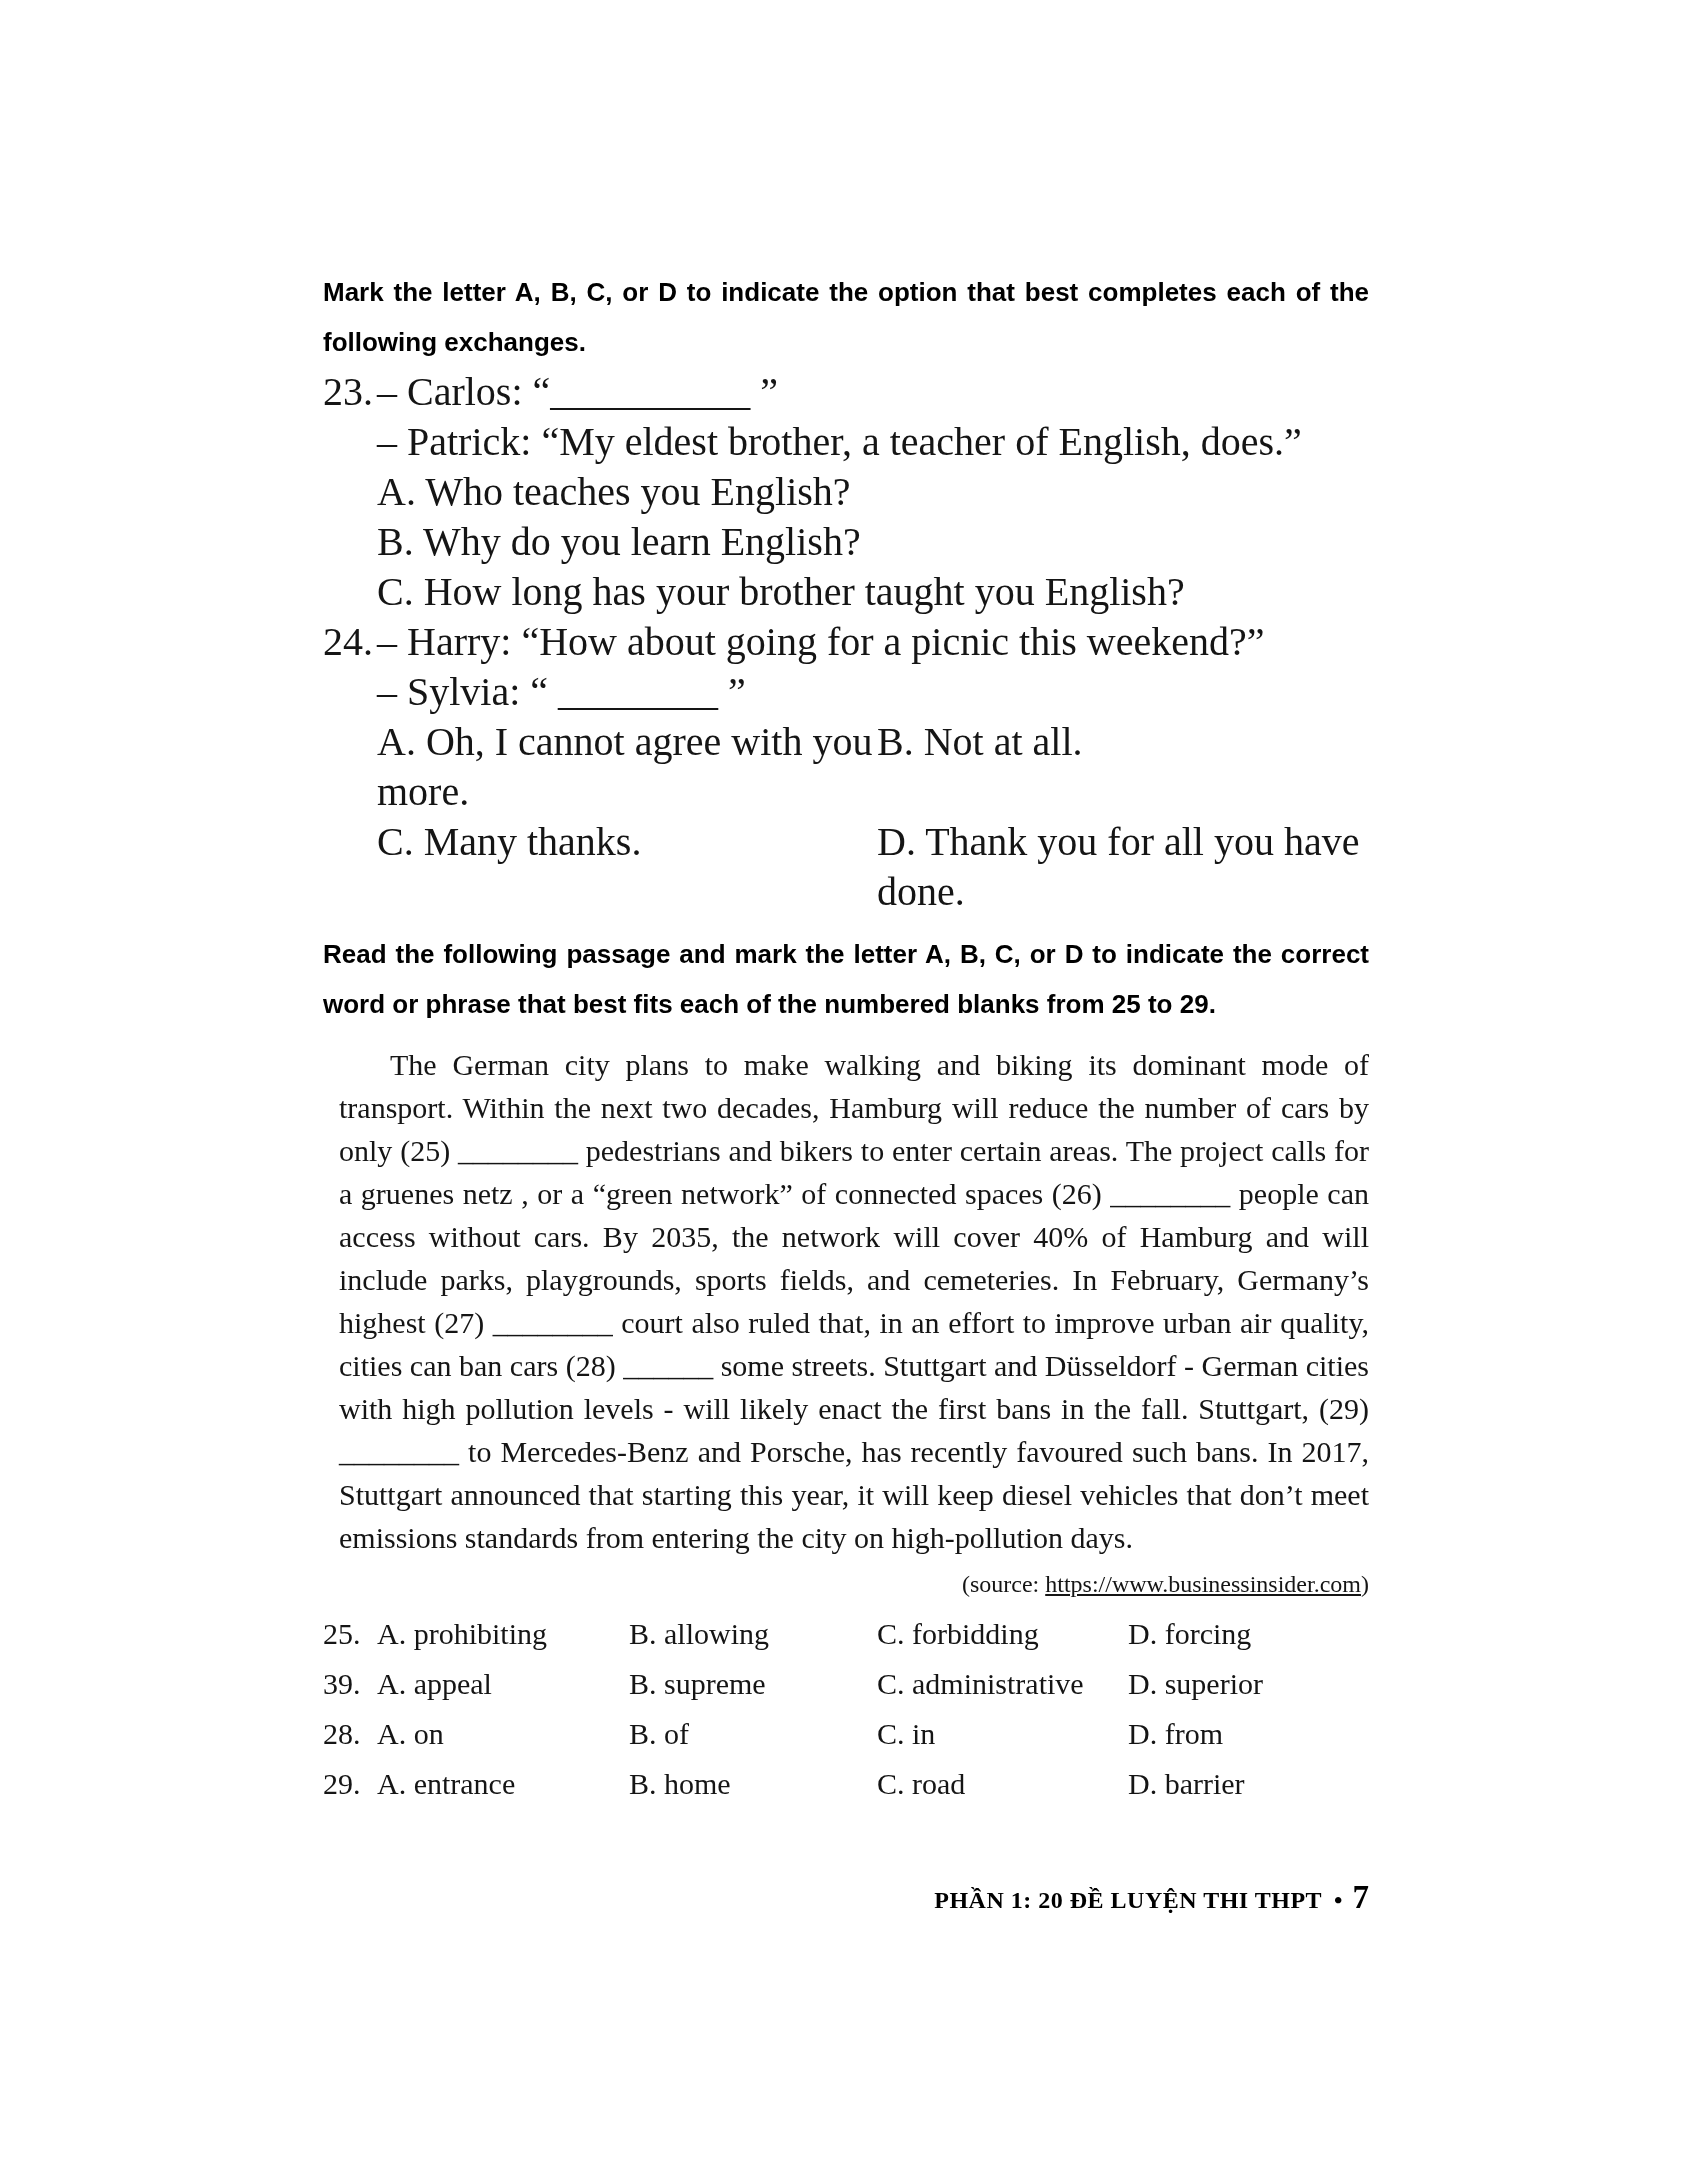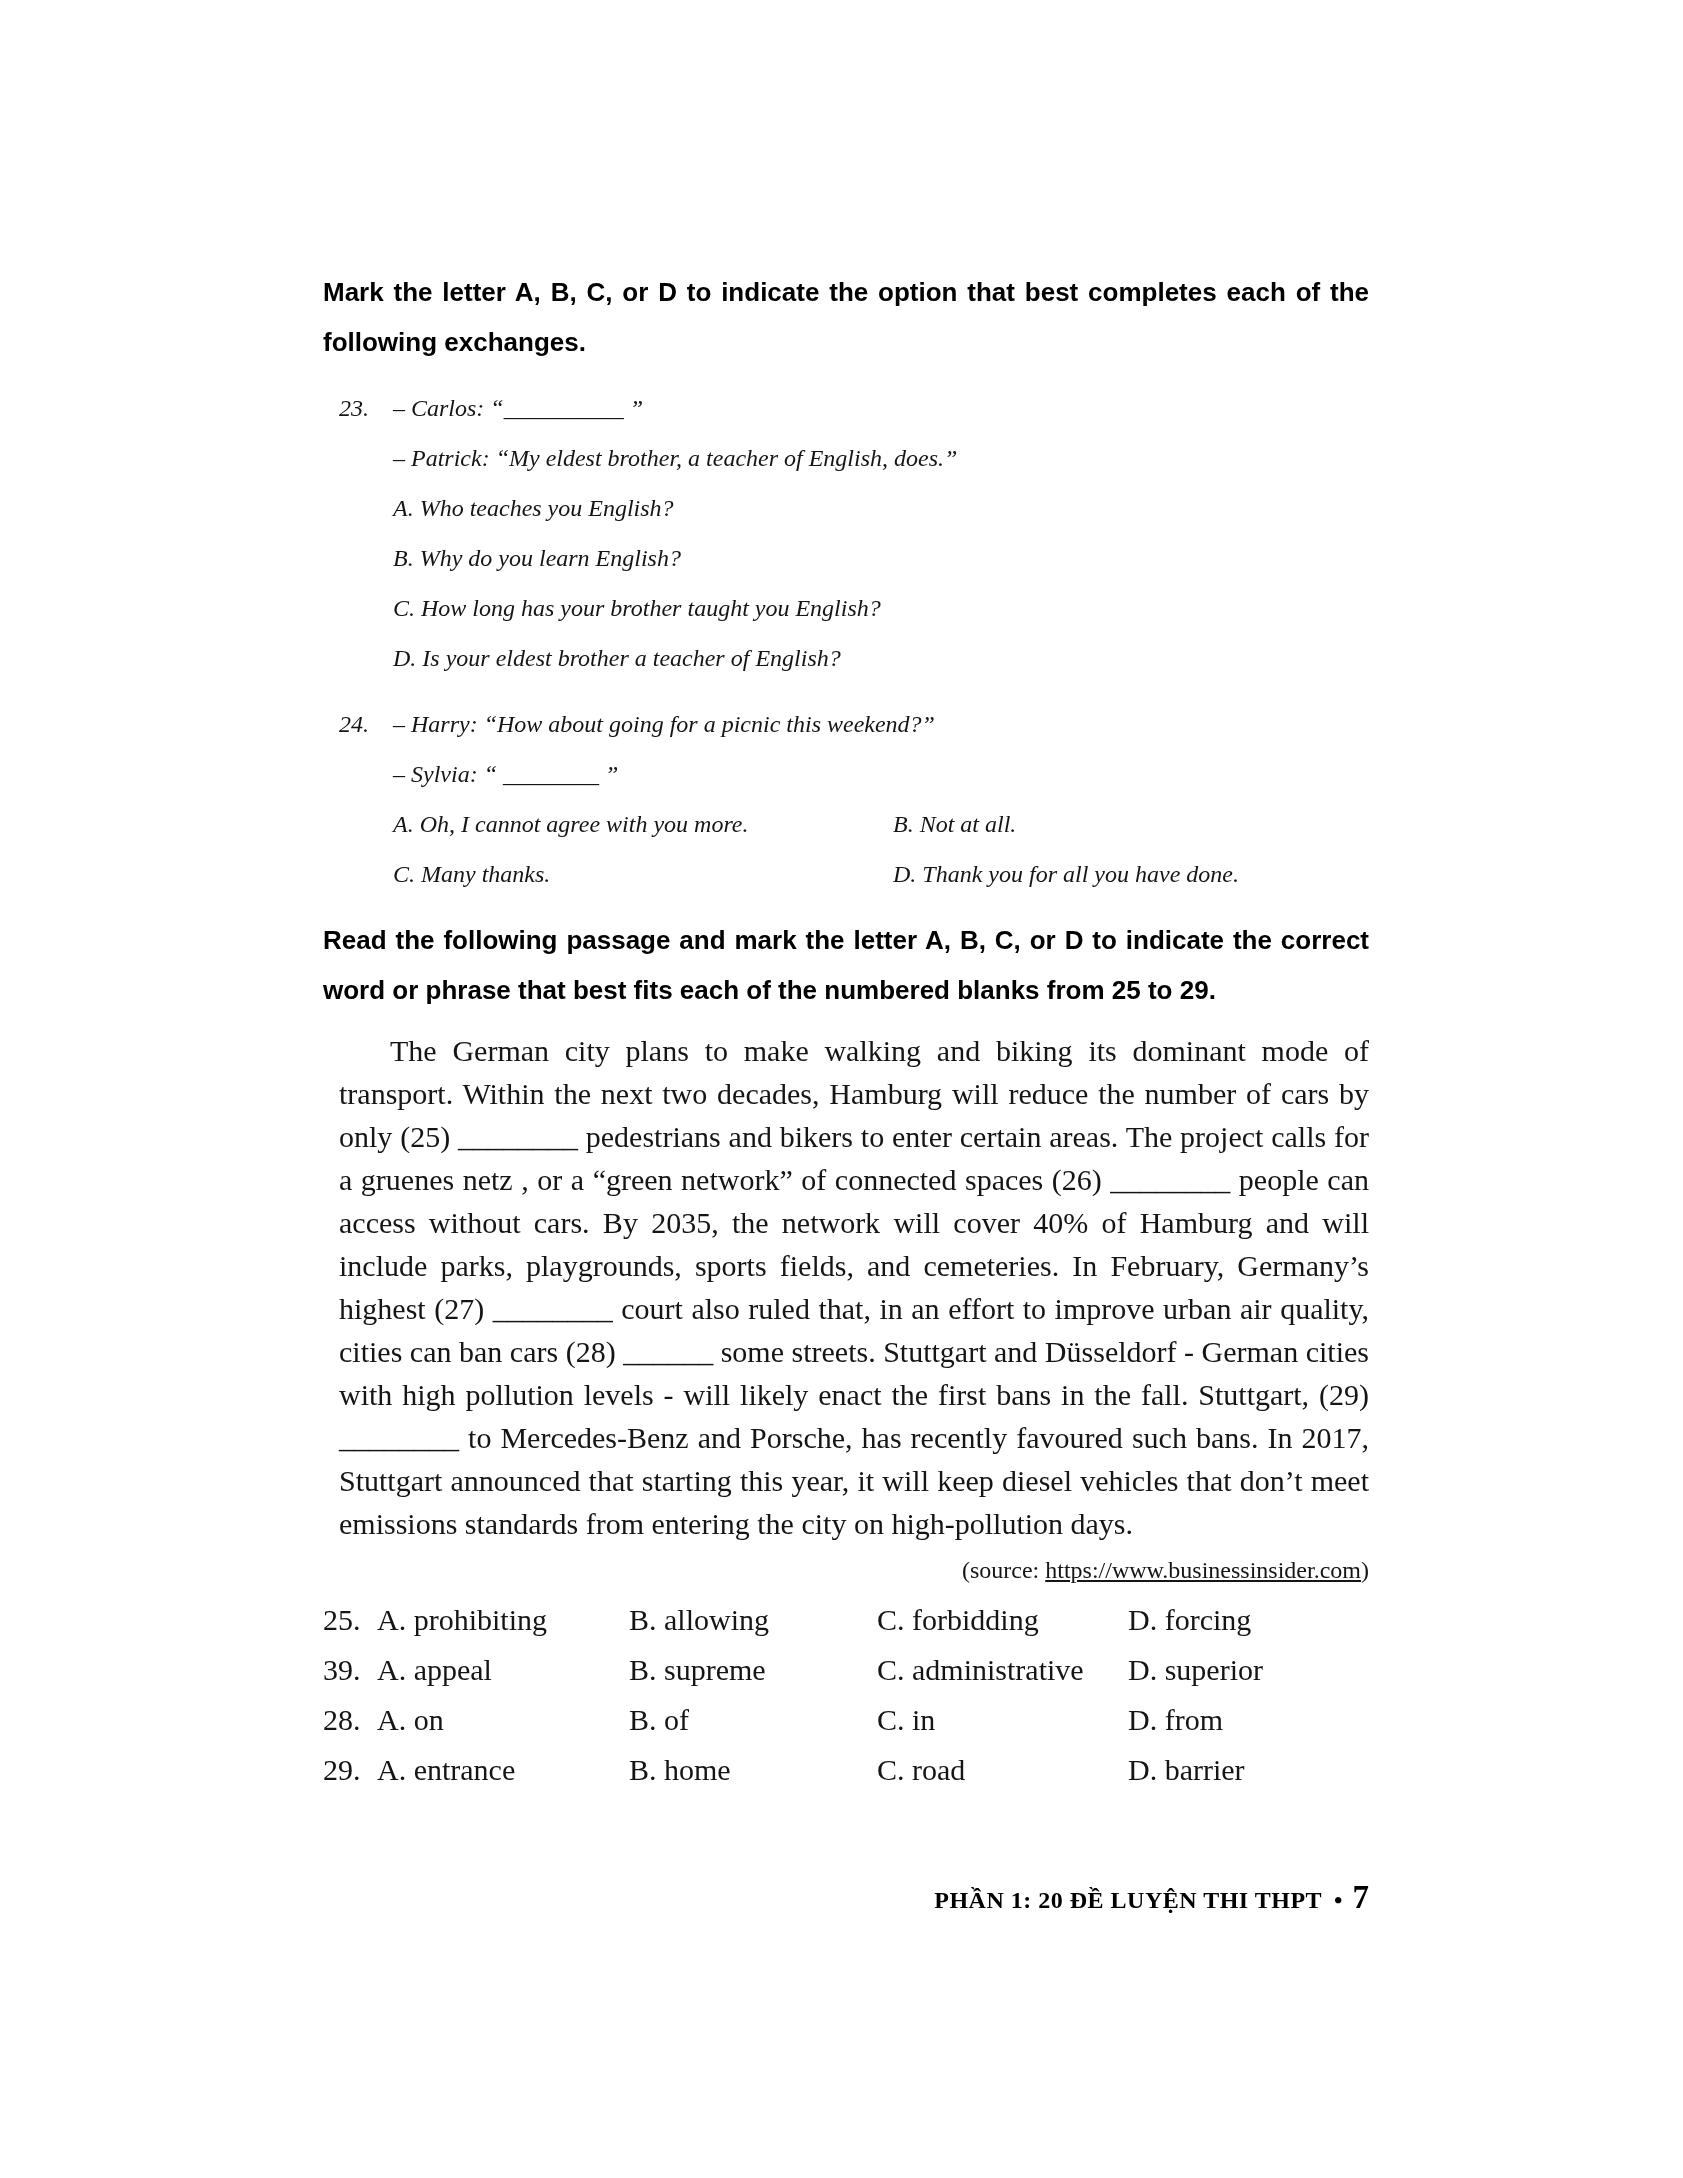--- a/index.html
+++ b/index.html
@@ -24,24 +24,23 @@
   .heading {
     font-family: "Liberation Sans", sans-serif;
     font-weight: bold;
     font-size: 26px;
     line-height: 50px;
     color: #000000;
     text-align: justify;
     margin: 0;
   }
   .qblock {
-    font-size: 24px;
+    font-size: 40px;
     line-height: 50px;
-    margin: 16px;
-    font-style: italic;
+    margin: 0;
   }
   .qrow { display: flex; }
   .qnum { flex: 0 0 54px; }
   .qtext { flex: 1 1 auto; }
   .qline-indent { padding-left: 54px; }
   .opt-grid {
     display: grid;
     grid-template-columns: 500px 1fr;
     padding-left: 54px;
   }
@@ -105,21 +104,20 @@
 
     <section class="qblock">
       <div class="qrow">
         <span class="qnum">23.</span>
         <span class="qtext">– Carlos: “__________ ”</span>
       </div>
       <div class="qline-indent">– Patrick: “My eldest brother, a teacher of English, does.”</div>
       <div class="qline-indent">A. Who teaches you English?</div>
       <div class="qline-indent">B. Why do you learn English?</div>
       <div class="qline-indent">C. How long has your brother taught you English?</div>
-      <div class="qline-indent">D. Is your eldest brother a teacher of English?</div>
     </section>
 
     <section class="qblock">
       <div class="qrow">
         <span class="qnum">24.</span>
         <span class="qtext">– Harry: “How about going for a picnic this weekend?”</span>
       </div>
       <div class="qline-indent">– Sylvia: “ ________ ”</div>
       <div class="opt-grid">
         <span>A. Oh, I cannot agree with you more.</span>

